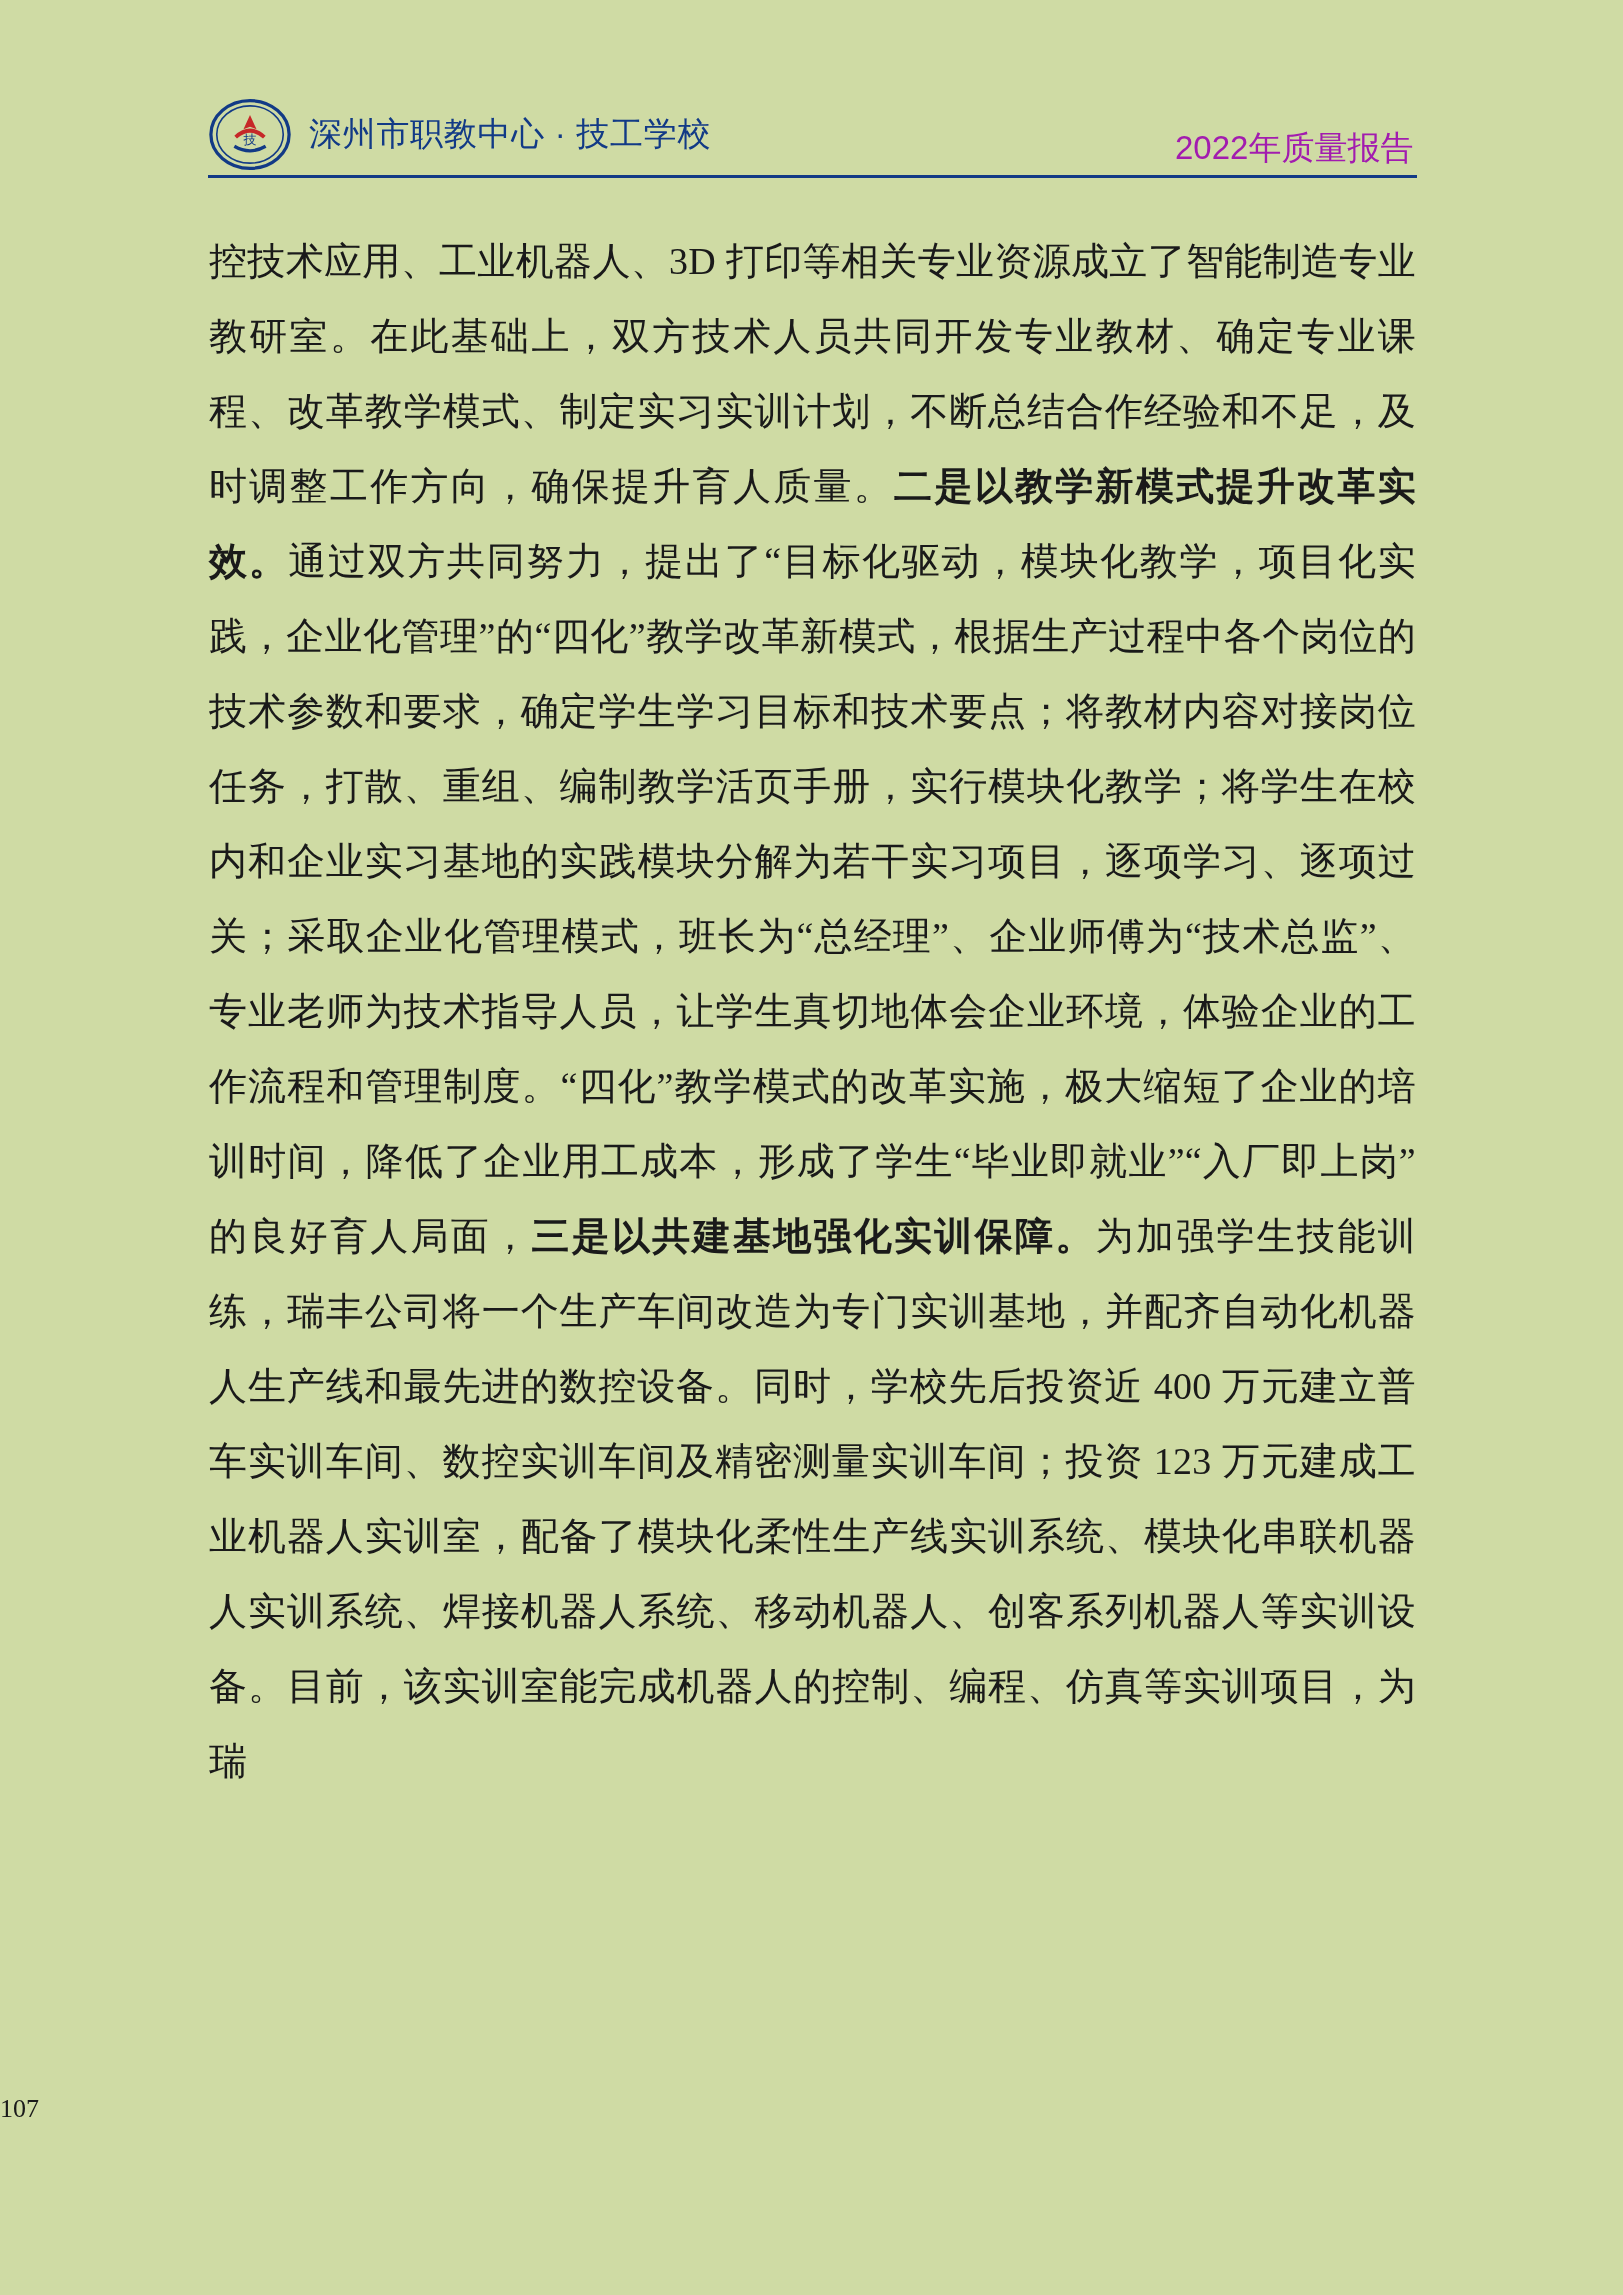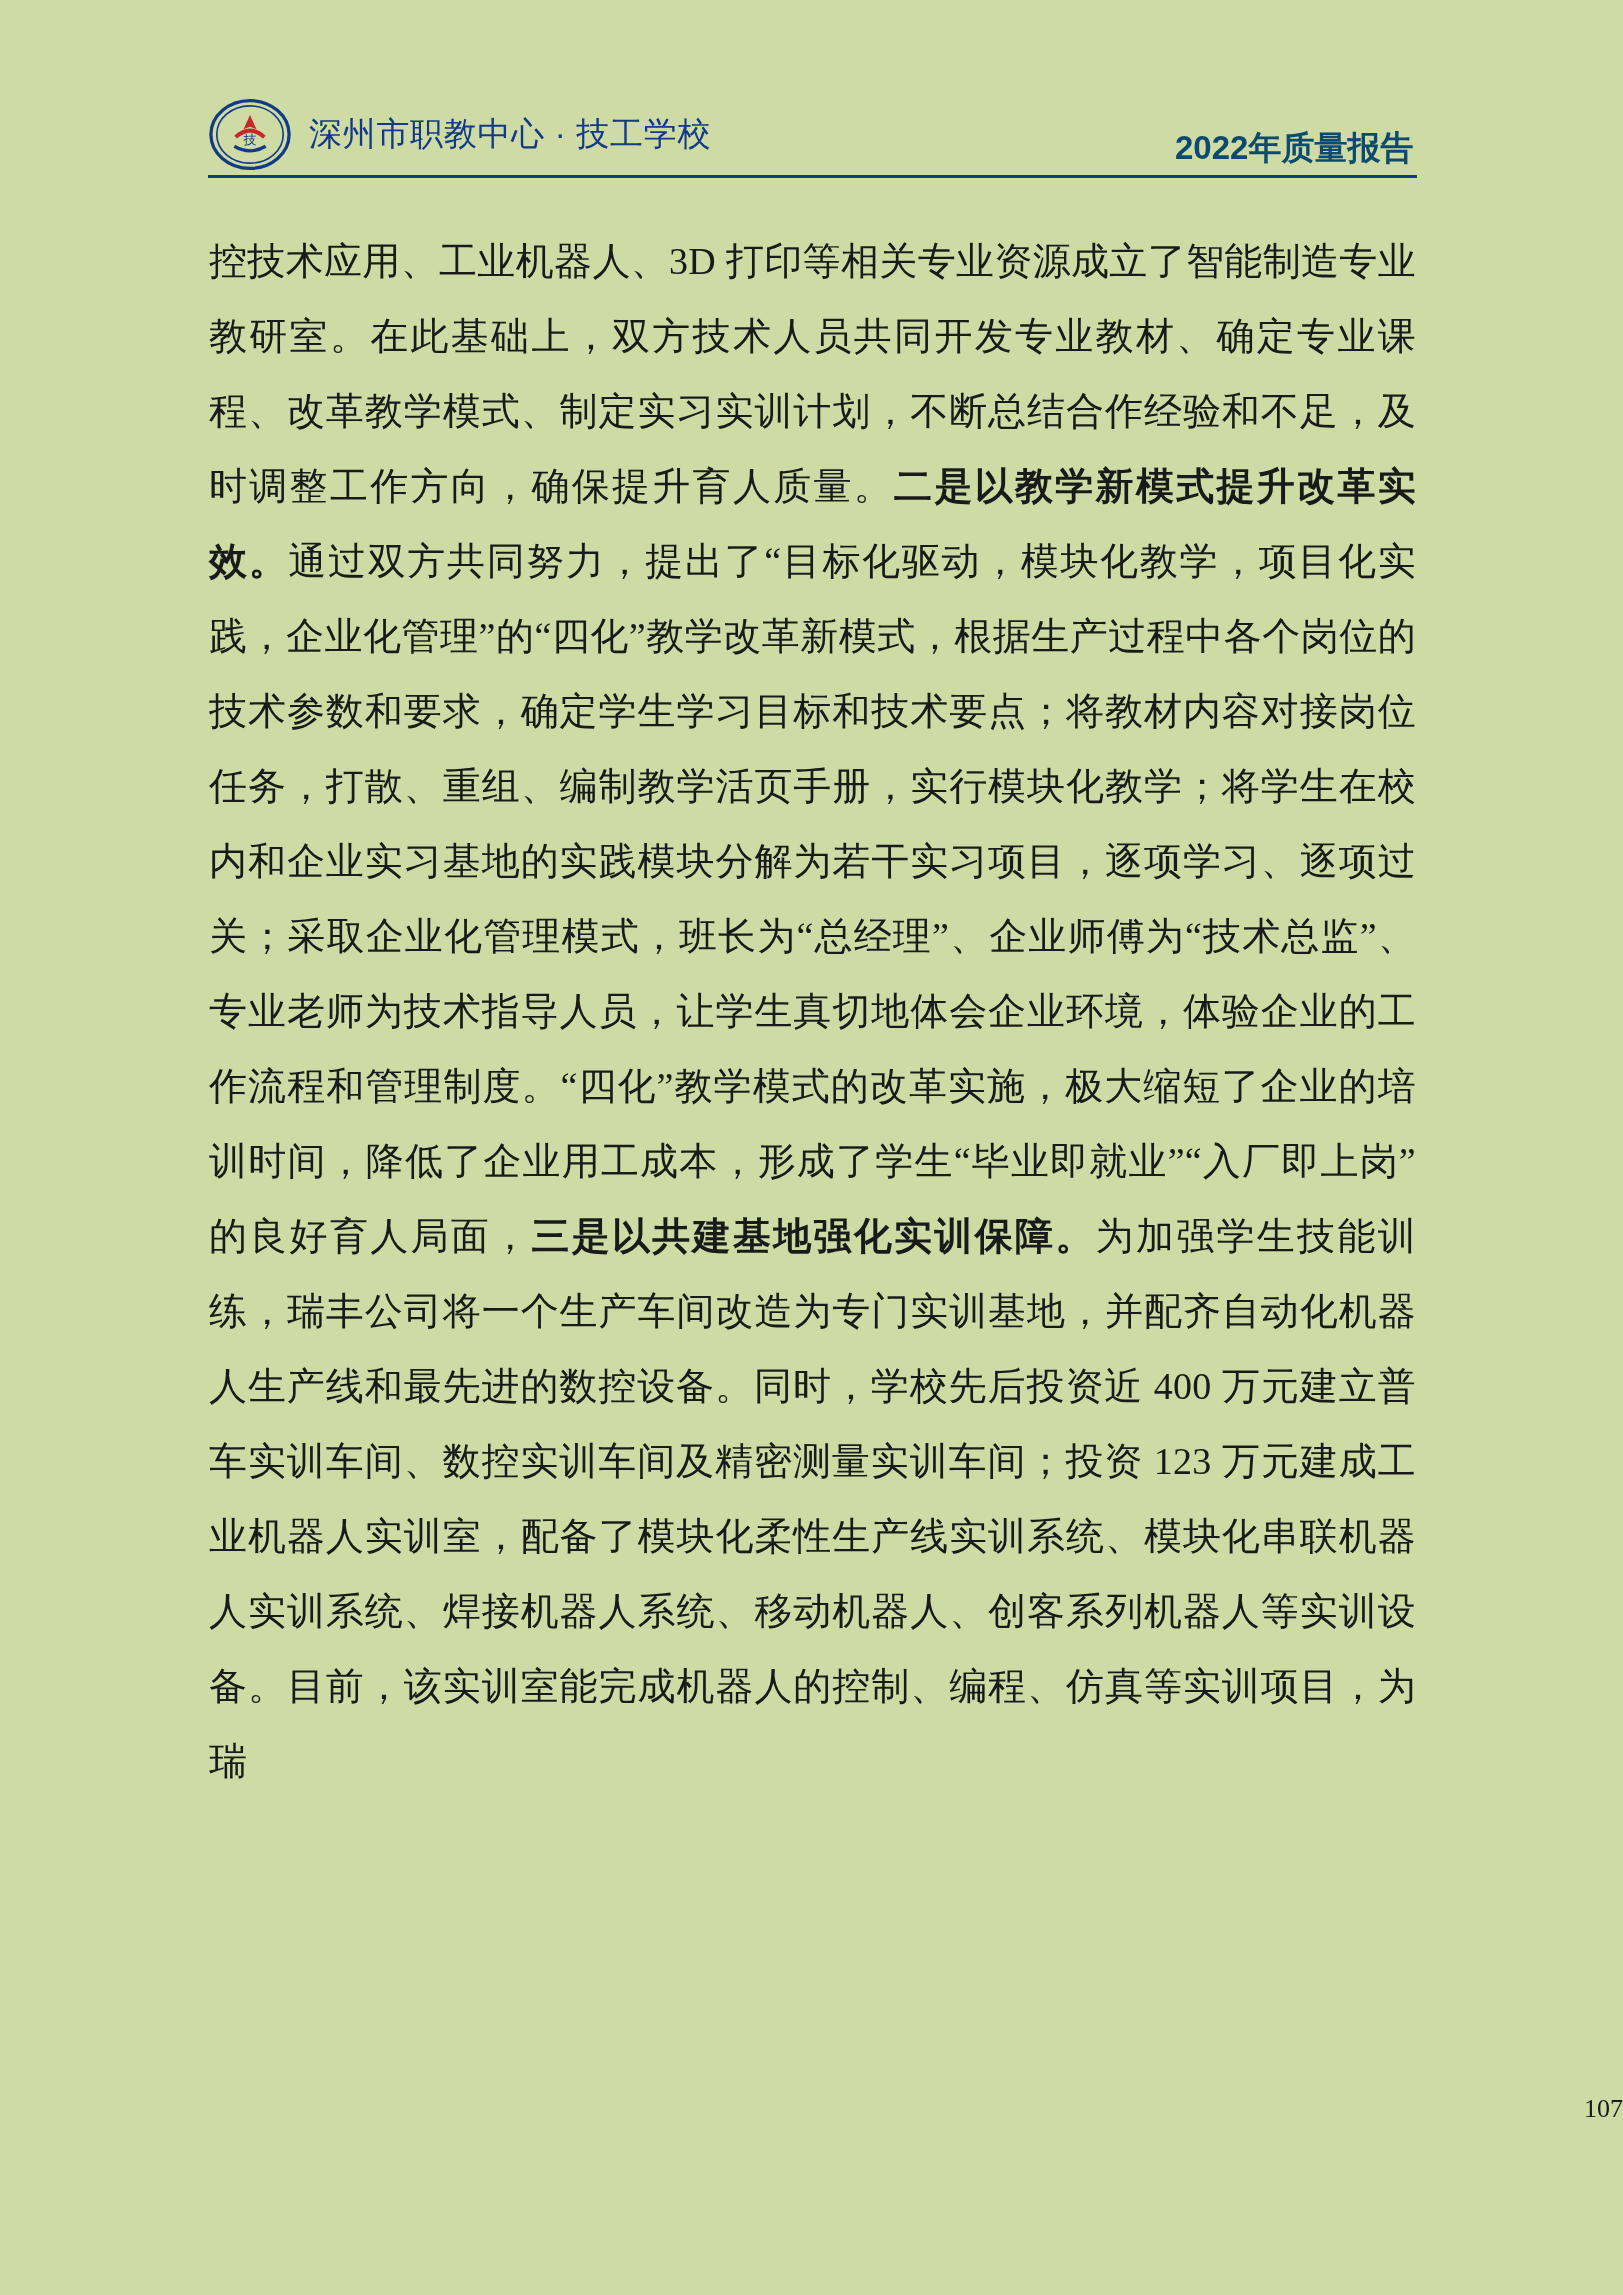--- a/index.html
+++ b/index.html
@@ -47,22 +47,22 @@
     font-family: "Liberation Sans", "DejaVu Sans", sans-serif;
     font-size: 33px;
     font-weight: normal;
     color: #123a86;
     letter-spacing: 0.7px;
     white-space: nowrap;
   }
   .header-right {
     font-family: "Liberation Sans", "DejaVu Sans", sans-serif;
     font-size: 33px;
-    font-weight: bold;
-    color: #0c4a6e;
+    font-weight: normal;
+    color: #a21caf;
     white-space: nowrap;
     padding-right: 2.6px;
     margin-top: 28px;
   }
   .header-rule {
     position: absolute;
     left: 208px;
     top: 175px;
     width: 1209px;
     height: 2.6px;
@@ -87,21 +87,21 @@
   }
   .para b {
     font-weight: bold;
   }
   
   .footer {
     position: absolute;
     left: 0;
     top: 2094px;
     width: 1623px;
-    text-align: right;
+    text-align: left;
     font-size: 26px;
     color: #1a1a1a;
     font-family: "Liberation Serif", "DejaVu Serif", serif;
   }
 </style>
 </head>
 <body>
 
 <div class="page">
 

